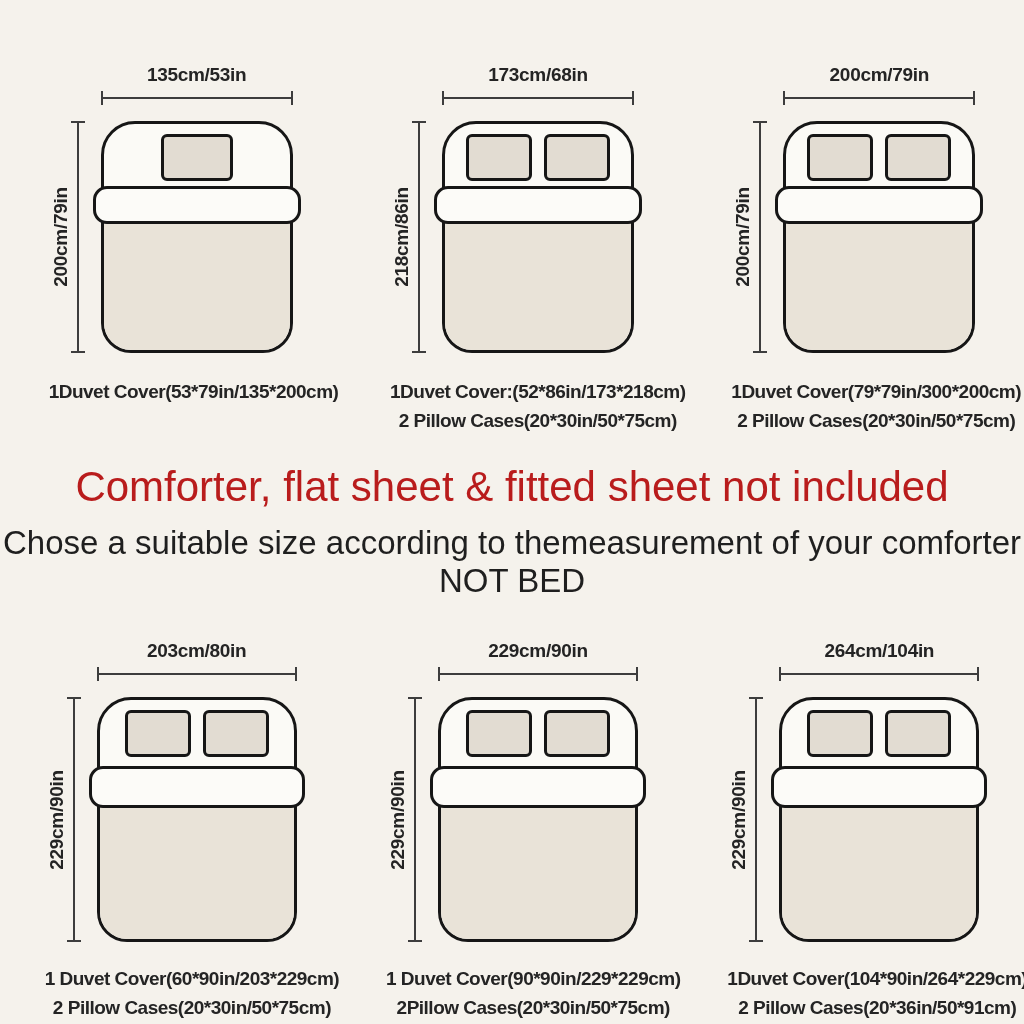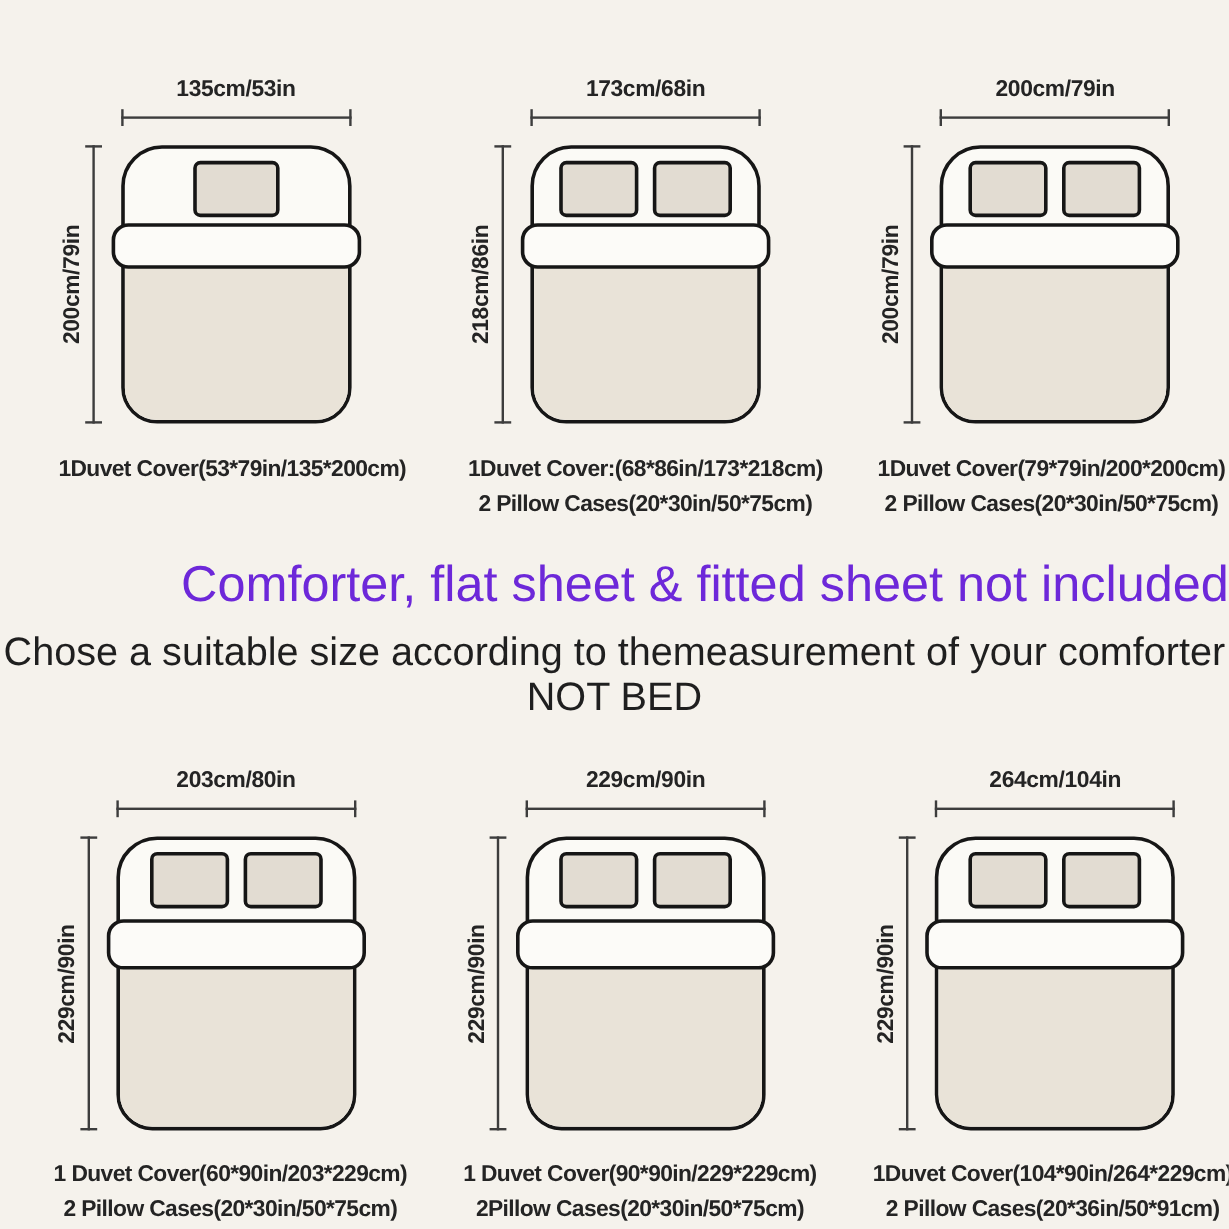--- a/index.html
+++ b/index.html
@@ -56,21 +56,21 @@
   .desc { margin-top:24px; text-align:center; }
   .row2 .desc { margin-top:22px; }
   .desc-inner {
     display:inline-block; text-align:center;
     font-size:19px; font-weight:700; letter-spacing:-0.5px; line-height:29px;
     white-space:nowrap;
   }
 
   
   .notice { text-align:center; margin-top:28px; }
-  .notice-title { font-size:42px; font-weight:400; color:#6d28d9;text-align:right; }
+  .notice-title { font-size:42px; font-weight:400; color:#b91c1c; }
   .notice-sub { font-size:33px; font-weight:400; margin-top:13px; color:#1f1f1f; }
 </style>
 </head>
 <body>
 
 <div class="sheet">
 
   <div class="grid-row row1">
 
     <div class="cell">
@@ -123,21 +123,21 @@
                 <div class="pillow"></div>
                 <div class="pillow"></div>
               </div>
               <div class="duvet"></div>
             </div>
             <div class="band"></div>
           </div>
         </div>
         <div class="desc">
           <div class="desc-inner">
-            <div>1Duvet Cover:(68*86in/173*218cm)</div>
+            <div>1Duvet Cover:(52*86in/173*218cm)</div>
             <div>2 Pillow Cases(20*30in/50*75cm)</div>
           </div>
         </div>
       </div>
     </div>
 
     <div class="cell">
       <div class="cell-inner">
         <div class="dim-top">
           <div class="dim-label">200cm/79in</div>
@@ -156,21 +156,21 @@
                 <div class="pillow"></div>
                 <div class="pillow"></div>
               </div>
               <div class="duvet"></div>
             </div>
             <div class="band"></div>
           </div>
         </div>
         <div class="desc">
           <div class="desc-inner">
-            <div>1Duvet Cover(79*79in/200*200cm)</div>
+            <div>1Duvet Cover(79*79in/300*200cm)</div>
             <div>2 Pillow Cases(20*30in/50*75cm)</div>
           </div>
         </div>
       </div>
     </div>
   </div>
 
   <div class="notice">
     <div class="notice-title">Comforter, flat sheet &amp; fitted sheet not included</div>
     <div class="notice-sub">Chose a suitable size according to themeasurement of your comforter NOT BED</div>

